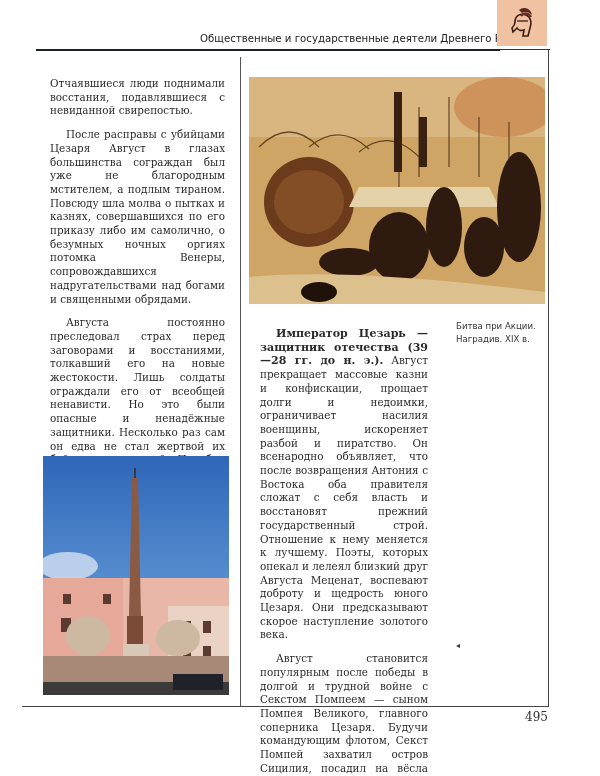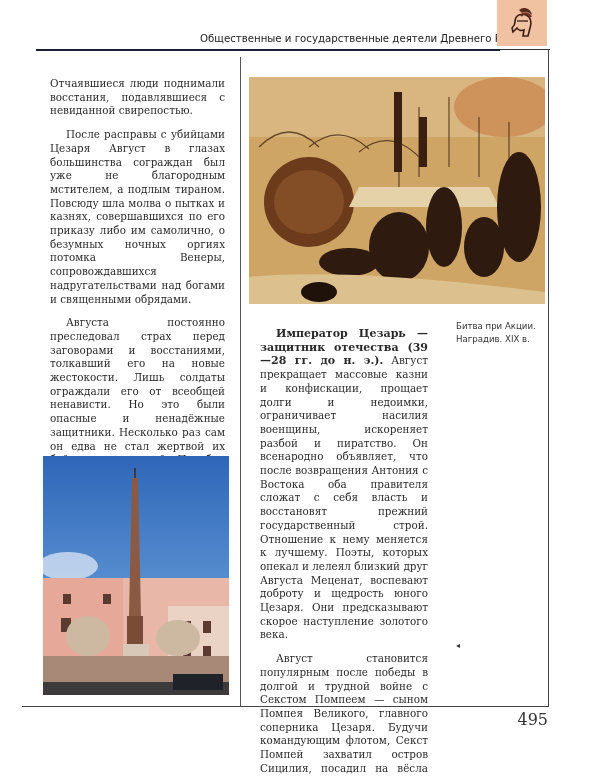--- a/index.html
+++ b/index.html
@@ -17,21 +17,21 @@
   .col { font-size:10.4px; line-height:13.7px; text-align:justify; hyphens:manual; }
   .col p { margin:10px; text-indent:16px; }
   .col p.noindent { text-indent:0; }
   .col-left { left:40px; top:67px; width:195px; }
   .col-mid { left:250px; top:317px; width:188px; }
   .col-mid .lead { font-weight:bold; font-size:11px; }
   .caption { font-family:"DejaVu Sans", "Liberation Sans", sans-serif; font-size:8.6px; line-height:12.5px; color:#333; }
   .cap1 { left:456px; top:320px; width:92px; }
   .cap2 { left:456px; top:640px; width:92px; }
   .cap-arrow { font-size:8px; display:block; margin-bottom:2px; }
-  .page-num { left:510px; top:710px; width:38px; text-align:right; font-size:16px; color:#333; }
+  .page-num { left:510px; top:710px; width:38px; text-align:right; font-size:12px; color:#333; }
   .engraving { left:249px; top:77px; width:296px; height:227px; overflow:hidden;
                background:linear-gradient(180deg,#c79a5c 0%,#d7b27a 25%,#a8733b 55%,#6a4020 75%,#c9a06a 100%); }
   .obelisk-photo { left:43px; top:456px; width:186px; height:239px; overflow:hidden;
                background:linear-gradient(180deg,#3b6fbb 0%,#4c86cc 35%,#8fb2d8 48%,#c8d4de 52%); }
 </style>
 </head>
 <body>
 
 <div class="abs header-title">Общественные и государственные деятели Древнего Рима</div>
 <div class="abs helmet-box">

